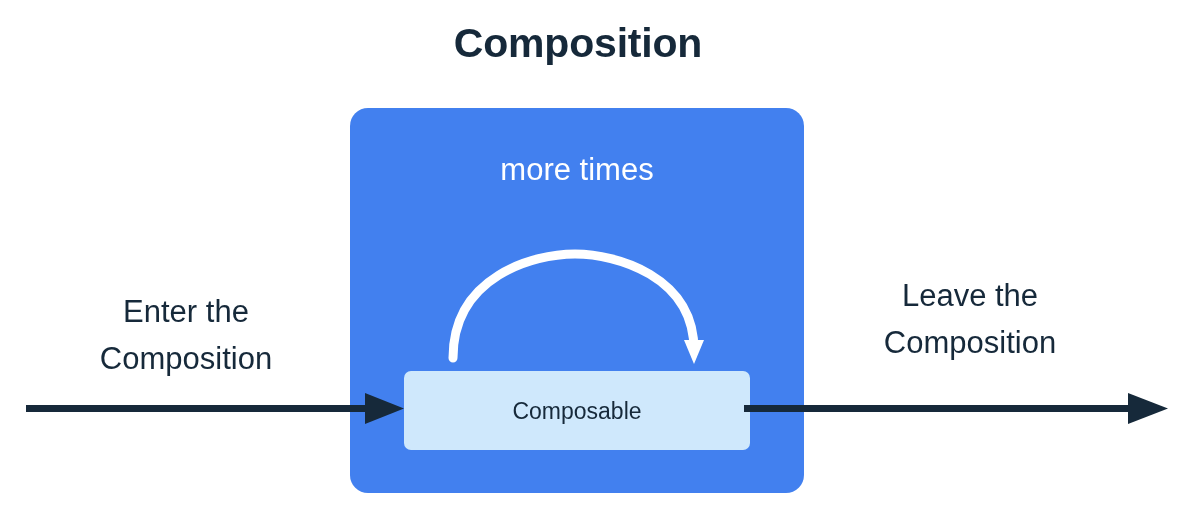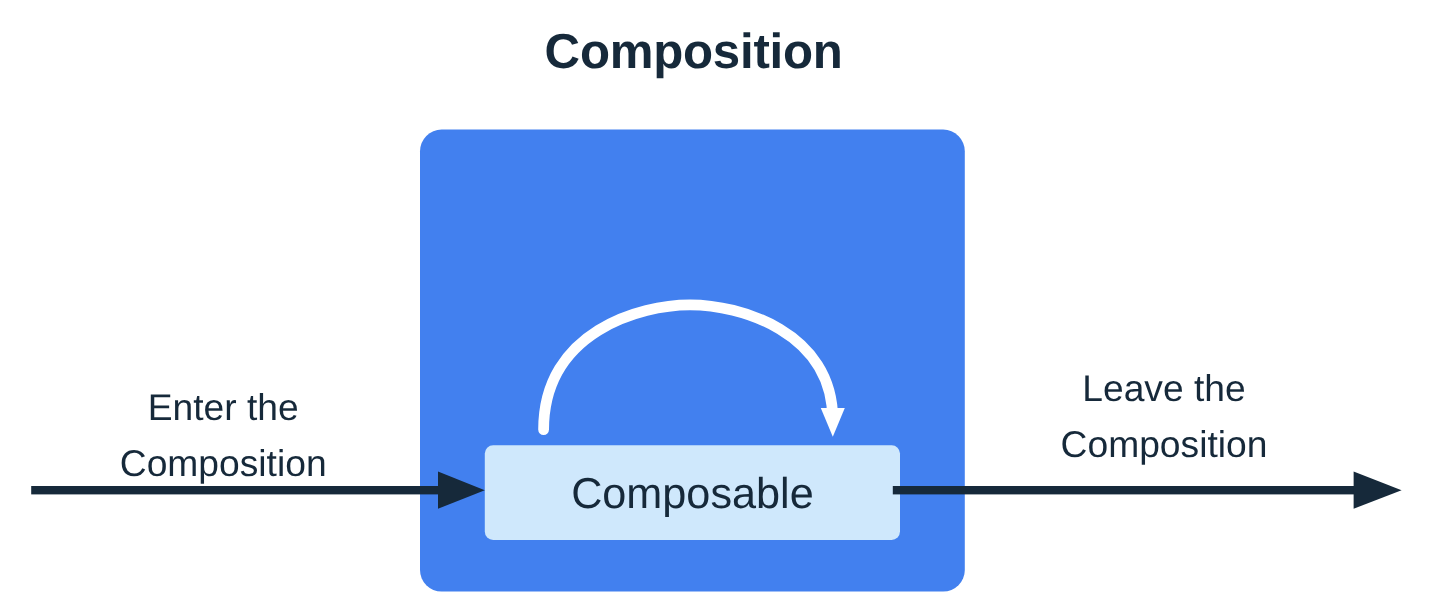--- a/index.html
+++ b/index.html
@@ -85,33 +85,32 @@
   }
   .composable-label {
     position: absolute;
     left: 404px;
     top: 371px;
     width: 346px;
     height: 79px;
     display: flex;
     align-items: center;
     justify-content: center;
-    font-size: 36px;
+    font-size: 23px;
     color: #16293a;
     line-height: 38px;
   }
 
   
   .side-caption {
     position: absolute;
     text-align: center;
     font-size: 31px;
     line-height: 47px;
     color: #16293a;
-    margin-top: 28px;
   }
   .side-caption .cap-line { display: block; }
   .caption-enter {
     left: 56px;
     top: 288px;
     width: 260px;
   }
   .caption-leave {
     left: 840px;
     top: 272px;
@@ -139,20 +138,21 @@
 </head>
 <body>
 
 <div id="diagram-root">
 
   <div class="diagram-title">Composition</div>
 
   <div class="composition-box"></div>
 
   <div class="recompose-caption">
+    <span class="cap-line">more times</span>
   </div>
 
   <svg class="recompose-arc" viewBox="0 0 290 125">
     <path d="M 23 118 C 23 36, 104 14, 145 14 C 186 14, 264 36, 264 110" fill="none" stroke="#ffffff" stroke-width="9" stroke-linecap="round"></path>
     <path d="M 264 124 L 254 100 L 274 100 Z" fill="#ffffff"></path>
   </svg>
 
   <div class="composable-box"></div>
   <div class="composable-label">Composable</div>
 

